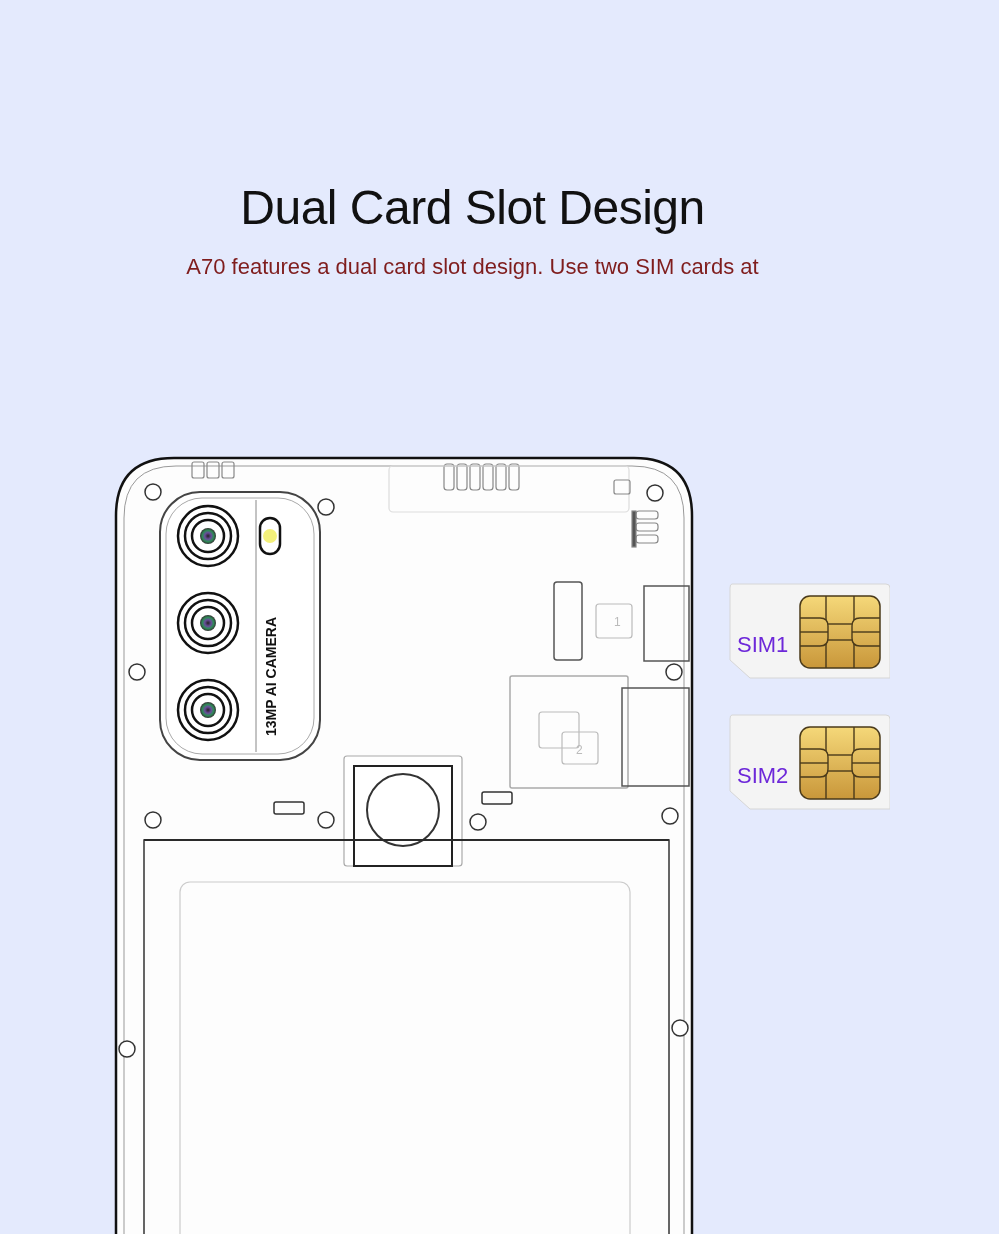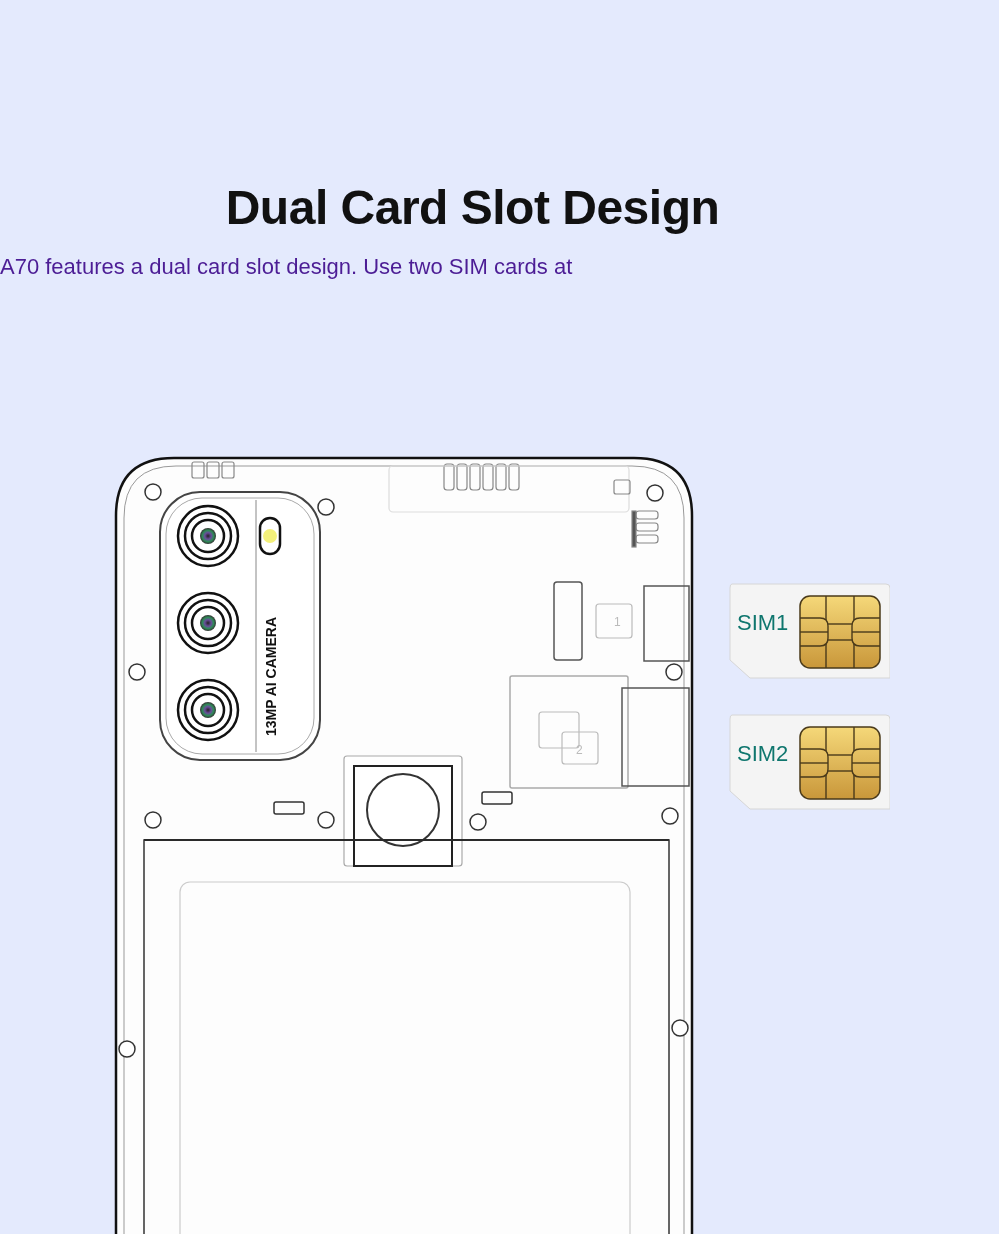--- a/index.html
+++ b/index.html
@@ -1,21 +1,21 @@
 <!DOCTYPE html>
 <html><head>
 <meta charset="utf-8">
 <style>
   html, body { margin:0; padding:0; }
   body { width:999px; height:1234px; background:#e4eafd; overflow:hidden; position:relative; font-family:"Liberation Sans", sans-serif; }
-  .title { position:absolute; top:180px; left:0; width:945px; text-align:center; font-size:48px; font-weight:bold; color:#111; letter-spacing:-0.5px; }
-  .subtitle { position:absolute; top:252px; left:0; width:945px; text-align:left; font-size:22px; line-height:30px; color:#4c1d95; }
+  .title { position:absolute; top:180px; left:0; width:945px; text-align:center; font-size:48px; font-weight:normal; color:#111; letter-spacing:-0.5px; }
+  .subtitle { position:absolute; top:252px; left:0; width:945px; text-align:center; font-size:22px; line-height:30px; color:#7f1d1d; }
   .phone { position:absolute; left:114px; top:456px; width:580px; height:800px; }
   .sim { position:absolute; left:728px; width:162px; height:98px; }
-  .sim-label { position:absolute; left:9px; top:28px; font-size:22px; color:#0f766e; }
+  .sim-label { position:absolute; left:9px; top:50px; font-size:22px; color:#6d28d9; }
 </style>
 </head>
 <body>
 
 <div class="title">Dual Card Slot Design</div>
 <div class="subtitle">
   <div>A70 features a dual card slot design. Use two SIM cards at</div>
 </div>
 
 <svg class="phone" viewBox="0 0 580 800" xmlns="http://www.w3.org/2000/svg">

